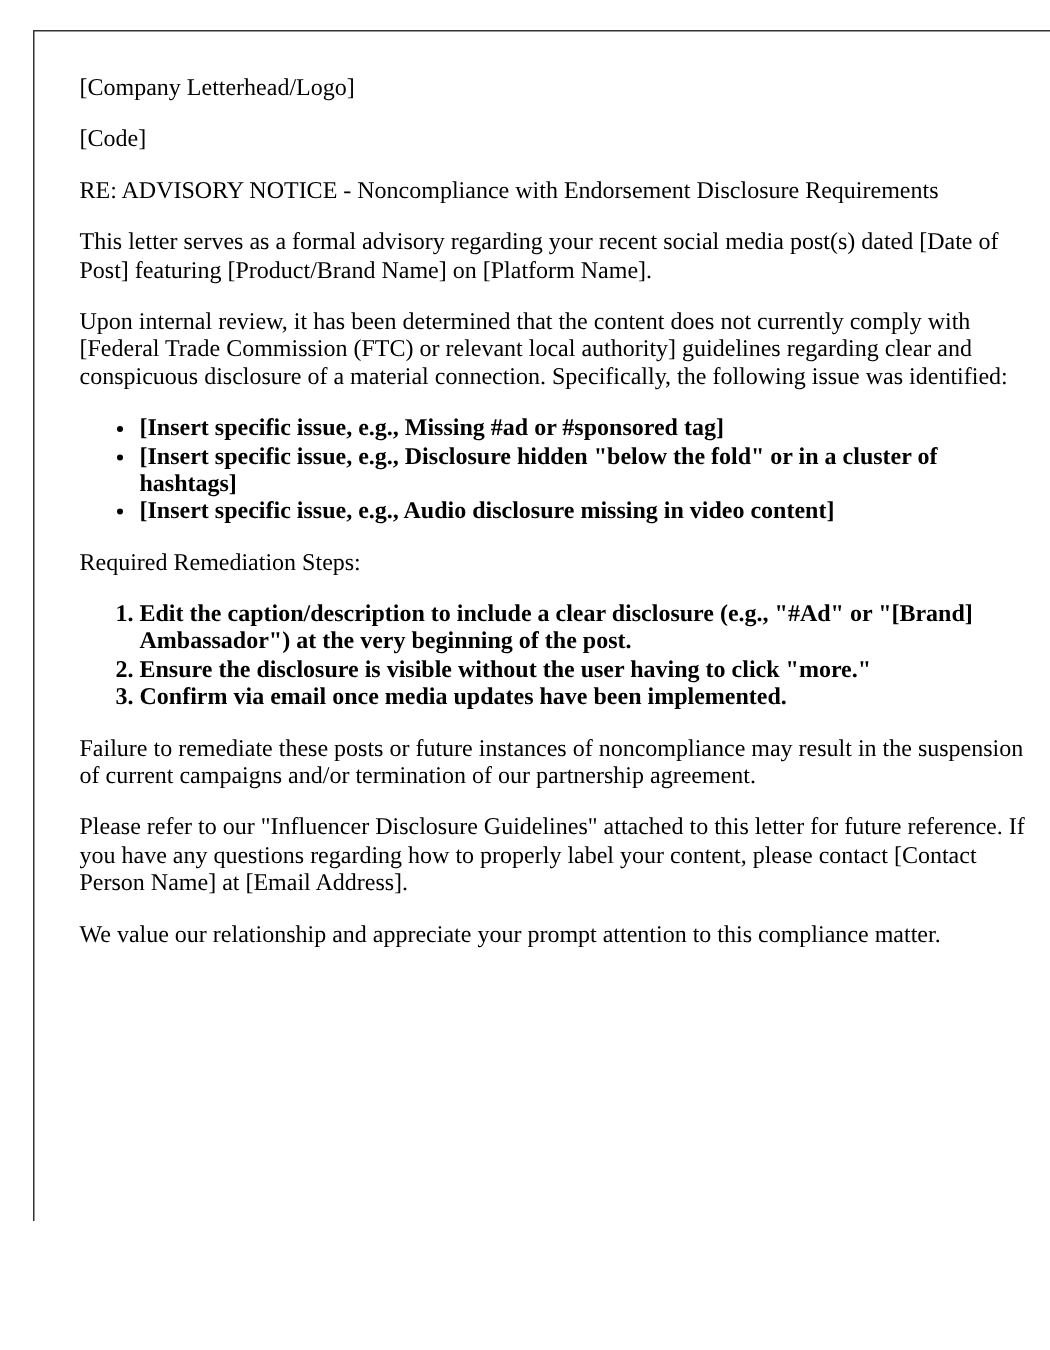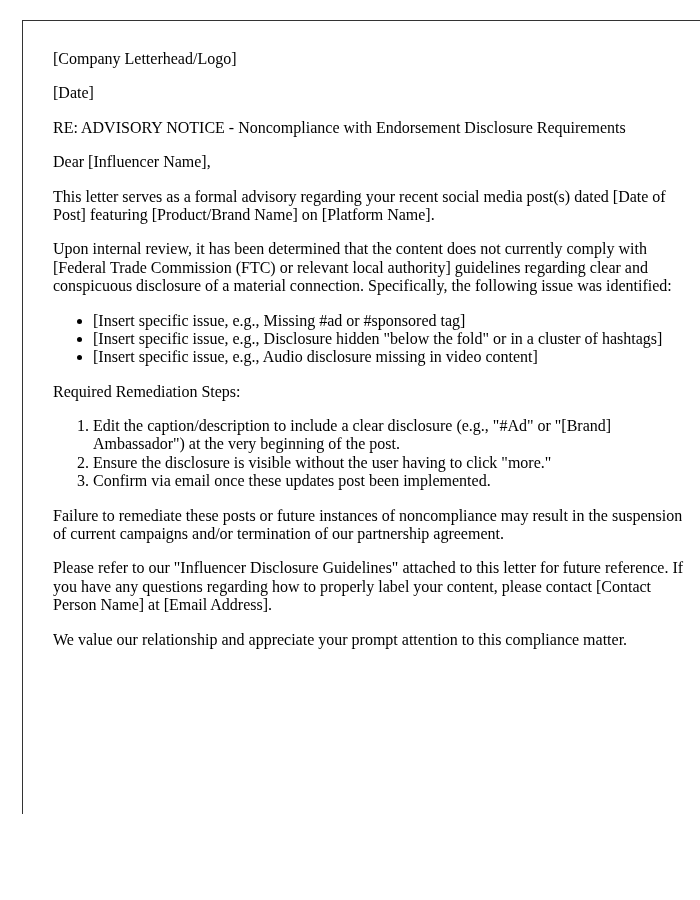--- a/index.html
+++ b/index.html
@@ -26,62 +26,62 @@
     font-size: 16px;
     line-height: 1.15;
     color: #000000;
   }
   .letter-page p {
     margin: 16px 0;
   }
   .letter-page ul, .letter-page ol {
     margin: 12px 0;
     padding-left: 40px;
+    font-weight: bold;
   }
   .letter-page li {
     margin: 0;
   }
   .bold {
     font-weight: normal;
   }
   .addr-line {
     display: block;
   }
 </style>
 </head>
 <body>
 
 <div class="letter-page">
 
   <p>[Company Letterhead/Logo]</p>
 
-  <p>[Date]</p>
+  <p>[Code]</p>
 
 
   <p class="bold">RE: ADVISORY NOTICE - Noncompliance with Endorsement Disclosure Requirements</p>
 
-  <p>Dear [Influencer Name],</p>
 
   <p>This letter serves as a formal advisory regarding your recent social media post(s) dated [Date of Post] featuring [Product/Brand Name] on [Platform Name].</p>
 
   <p>Upon internal review, it has been determined that the content does not currently comply with [Federal Trade Commission (FTC) or relevant local authority] guidelines regarding clear and conspicuous disclosure of a material connection. Specifically, the following issue was identified:</p>
 
   <ul>
     <li>[Insert specific issue, e.g., Missing #ad or #sponsored tag]</li>
     <li>[Insert specific issue, e.g., Disclosure hidden "below the fold" or in a cluster of hashtags]</li>
     <li>[Insert specific issue, e.g., Audio disclosure missing in video content]</li>
   </ul>
 
   <p class="bold">Required Remediation Steps:</p>
 
 
   <ol>
     <li>Edit the caption/description to include a clear disclosure (e.g., "#Ad" or "[Brand] Ambassador") at the very beginning of the post.</li>
     <li>Ensure the disclosure is visible without the user having to click "more."</li>
-    <li>Confirm via email once these updates post been implemented.</li>
+    <li>Confirm via email once media updates have been implemented.</li>
   </ol>
 
   <p>Failure to remediate these posts or future instances of noncompliance may result in the suspension of current campaigns and/or termination of our partnership agreement.</p>
 
   <p>Please refer to our "Influencer Disclosure Guidelines" attached to this letter for future reference. If you have any questions regarding how to properly label your content, please contact [Contact Person Name] at [Email Address].</p>
 
   <p>We value our relationship and appreciate your prompt attention to this compliance matter.</p>
 
 </div>
 

